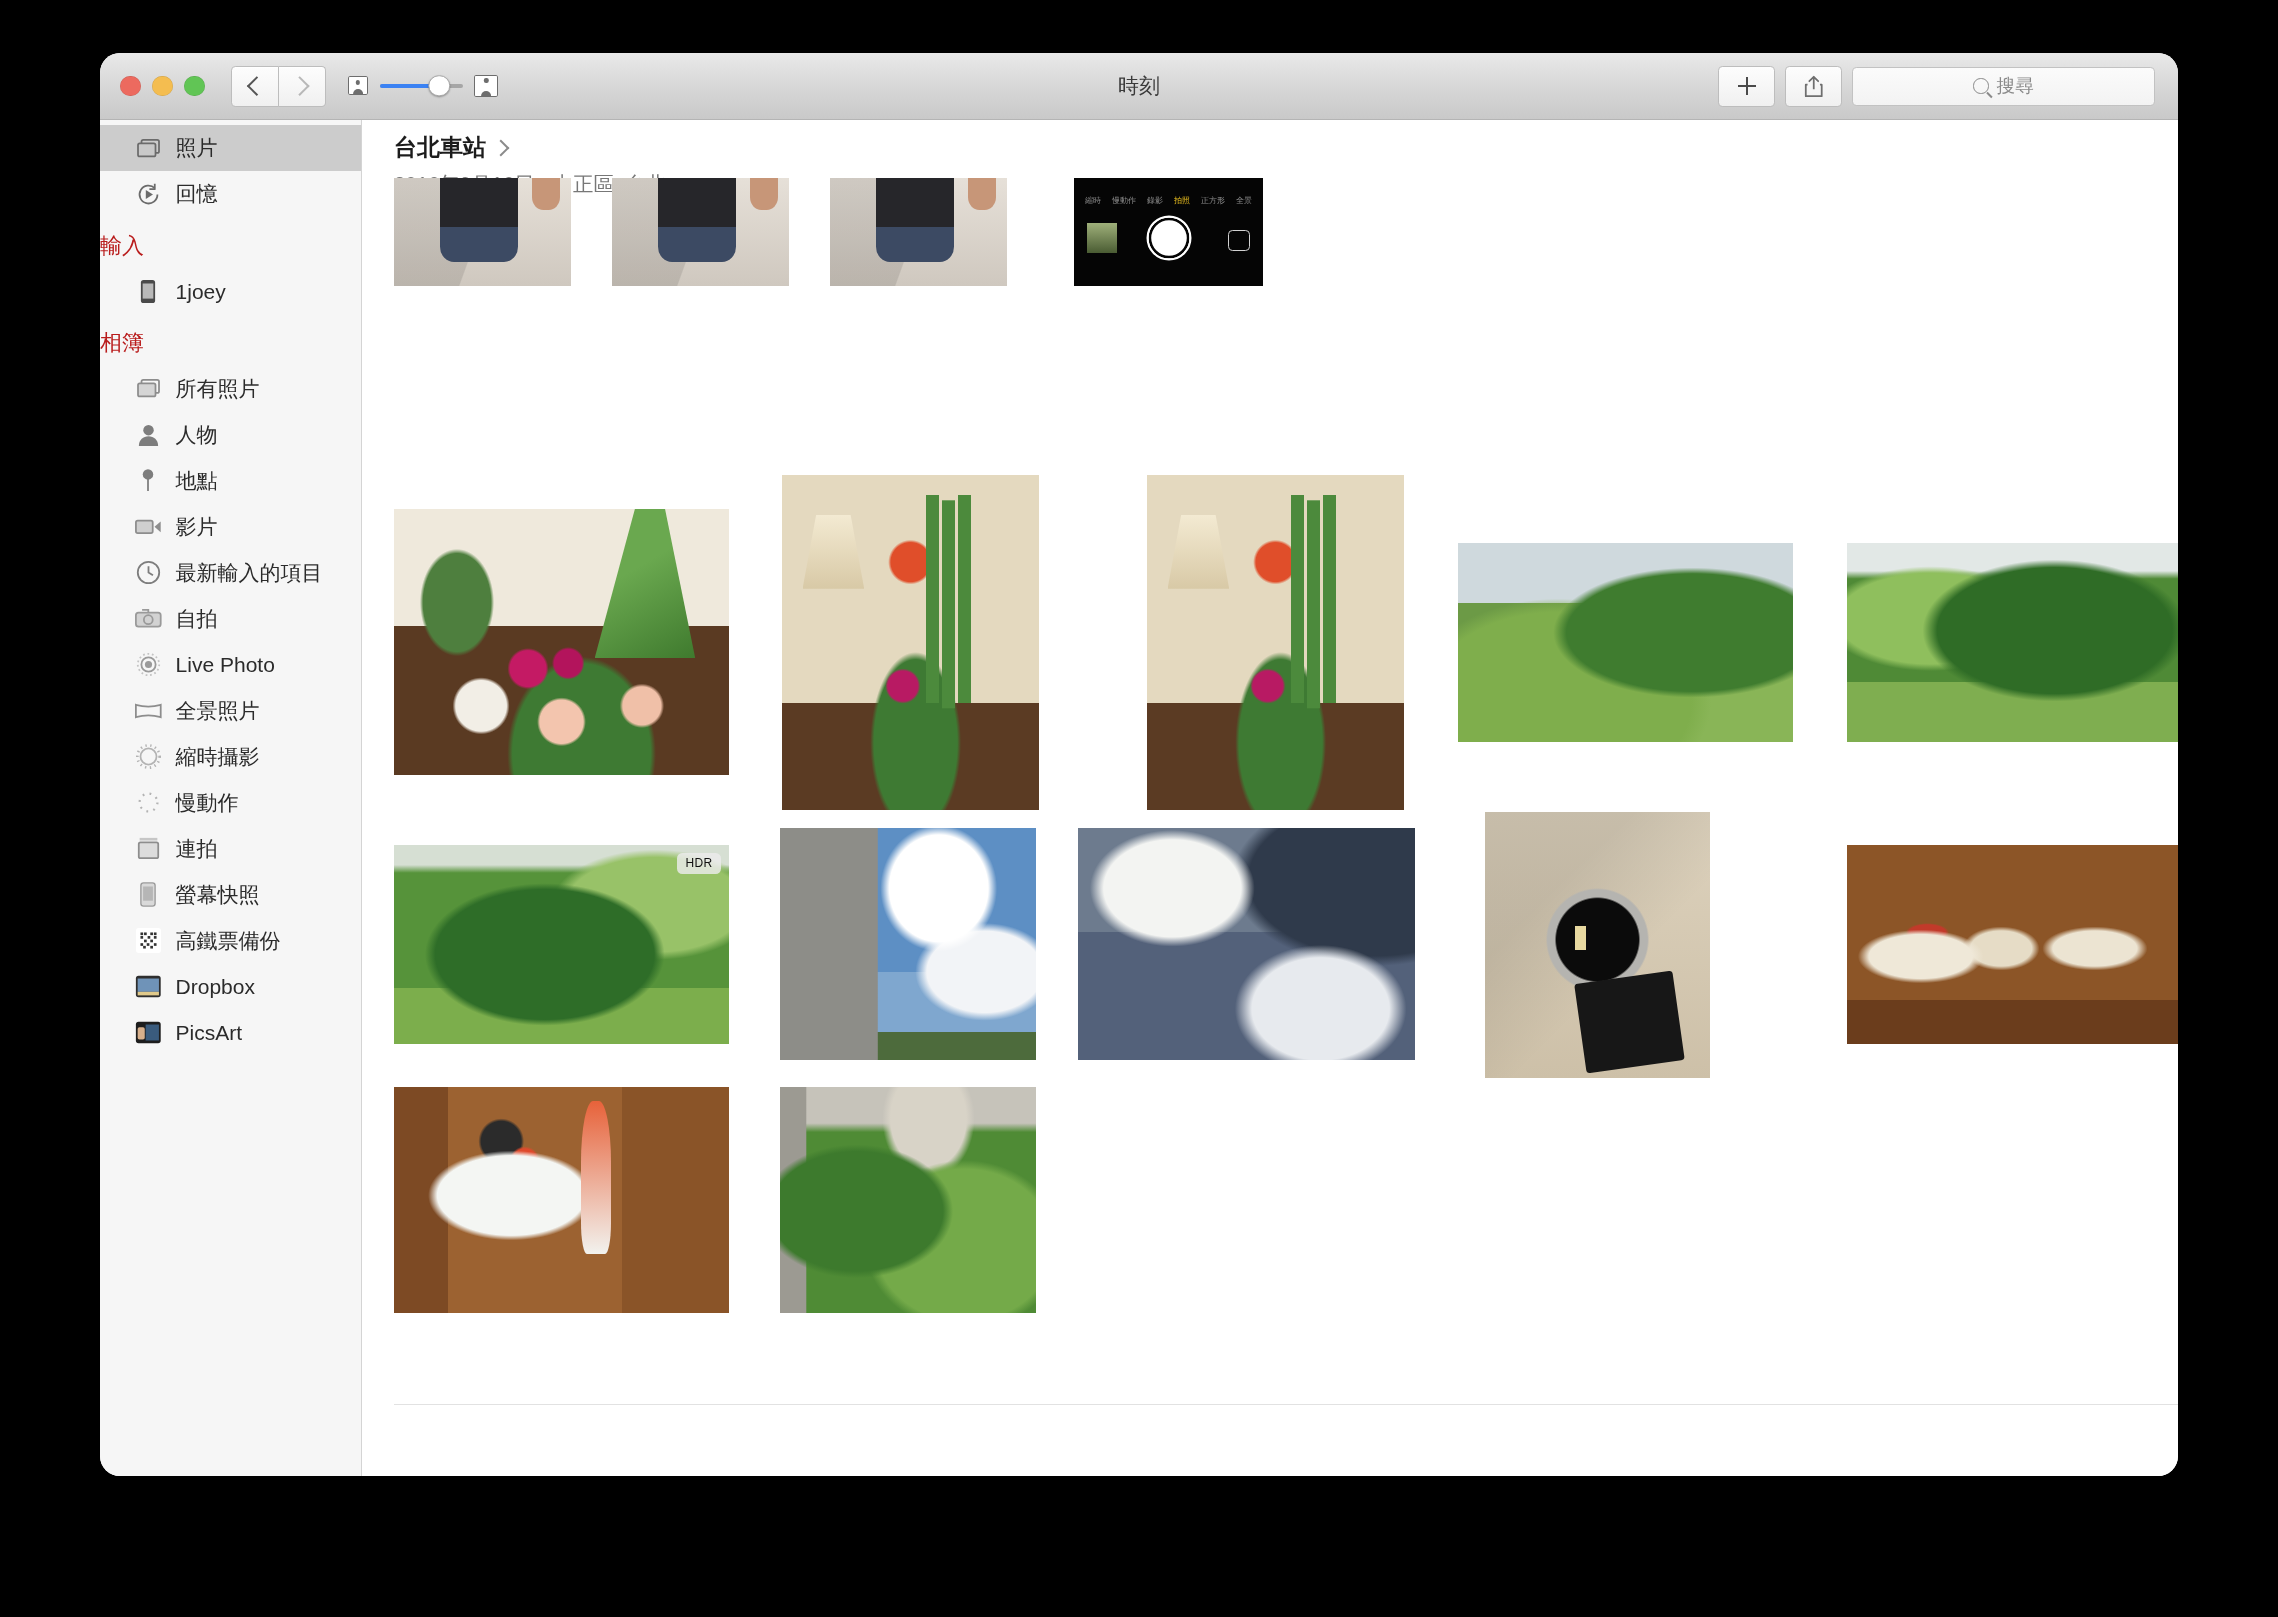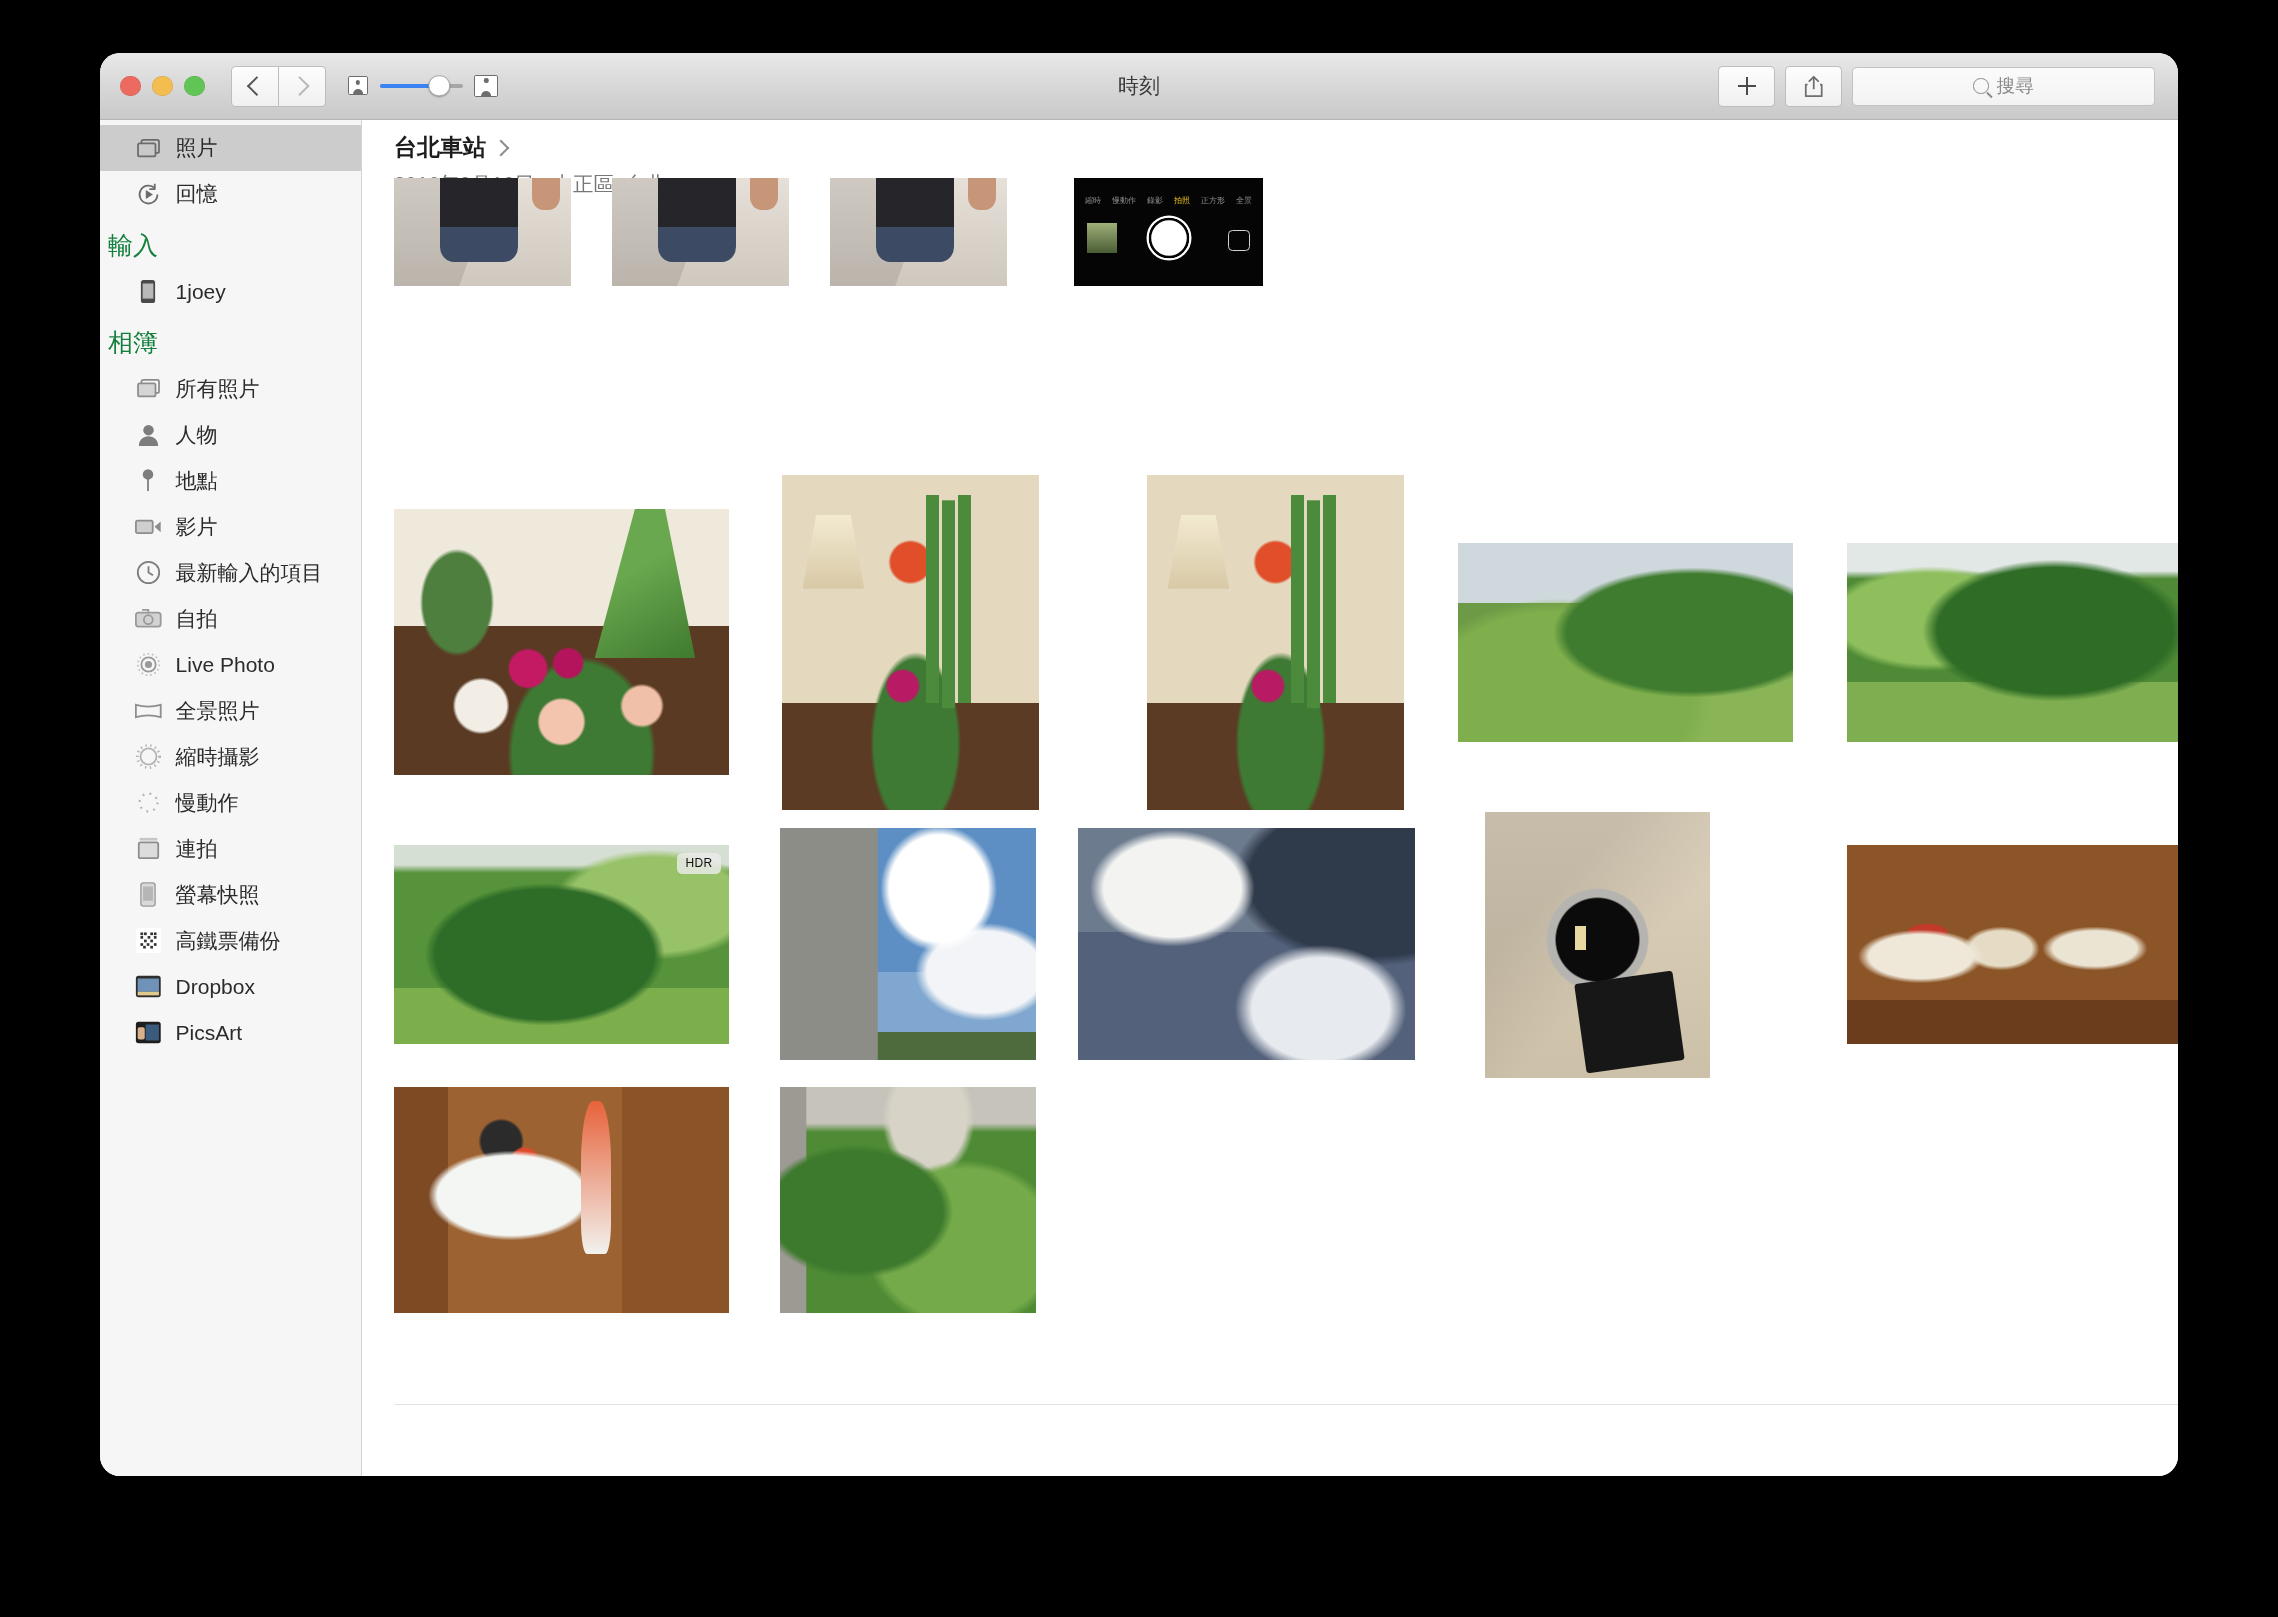--- a/index.html
+++ b/index.html
@@ -193,23 +193,23 @@
     padding-left: 35px;
     gap: 14px;
     font-size: 21px;
     color: #2b2b2b;
   }
   .sb-row.selected { background: #cccccc; }
   .sb-head {
     height: 46px;
     display: flex;
     align-items: center;
-    padding-left: 8px;
-    font-size: 25px;
-    color: #15803d;
+    padding-left: 0;
+    font-size: 22px;
+    color: #b91c1c;
     margin-top: 5.3px;
   }
   .sb-ico {
     width: 26.6px; height: 26.6px;
     flex: none;
     display: flex; align-items: center; justify-content: center;
   }
   .sb-ico svg { display:block; }
 
   

